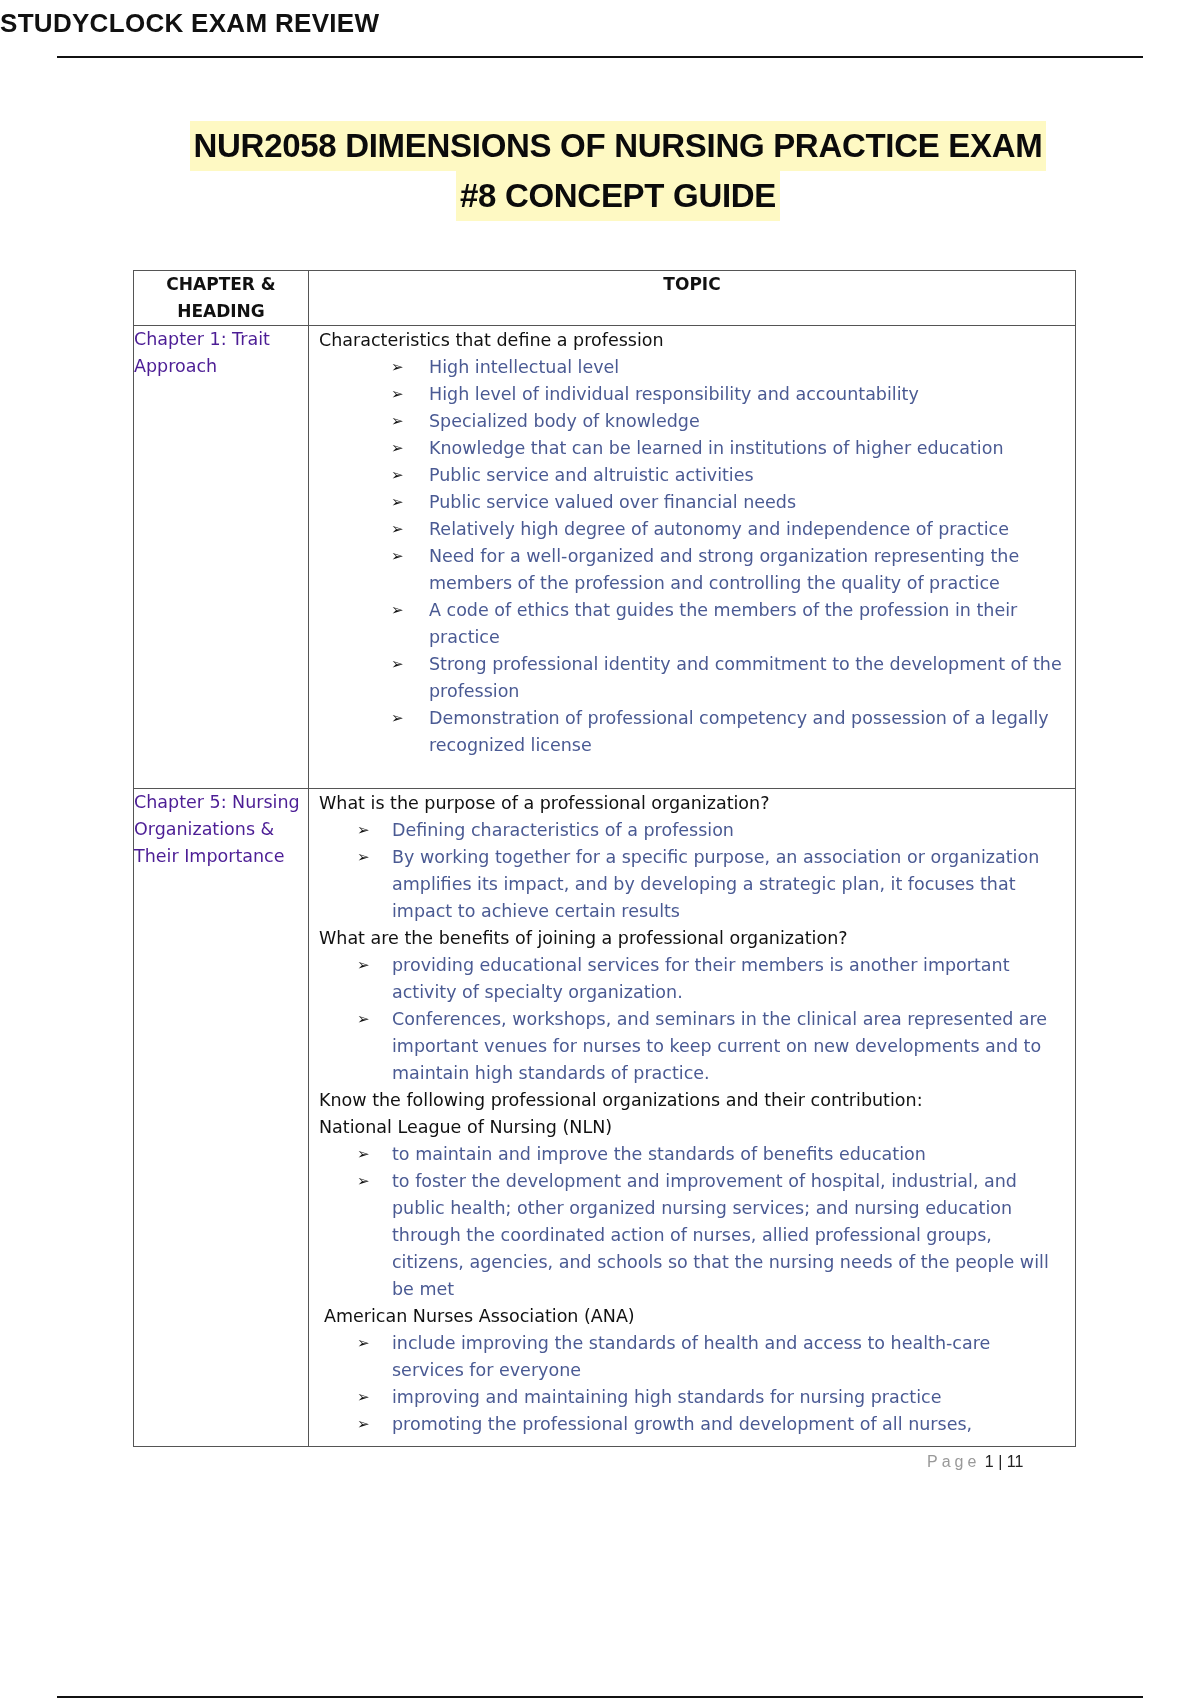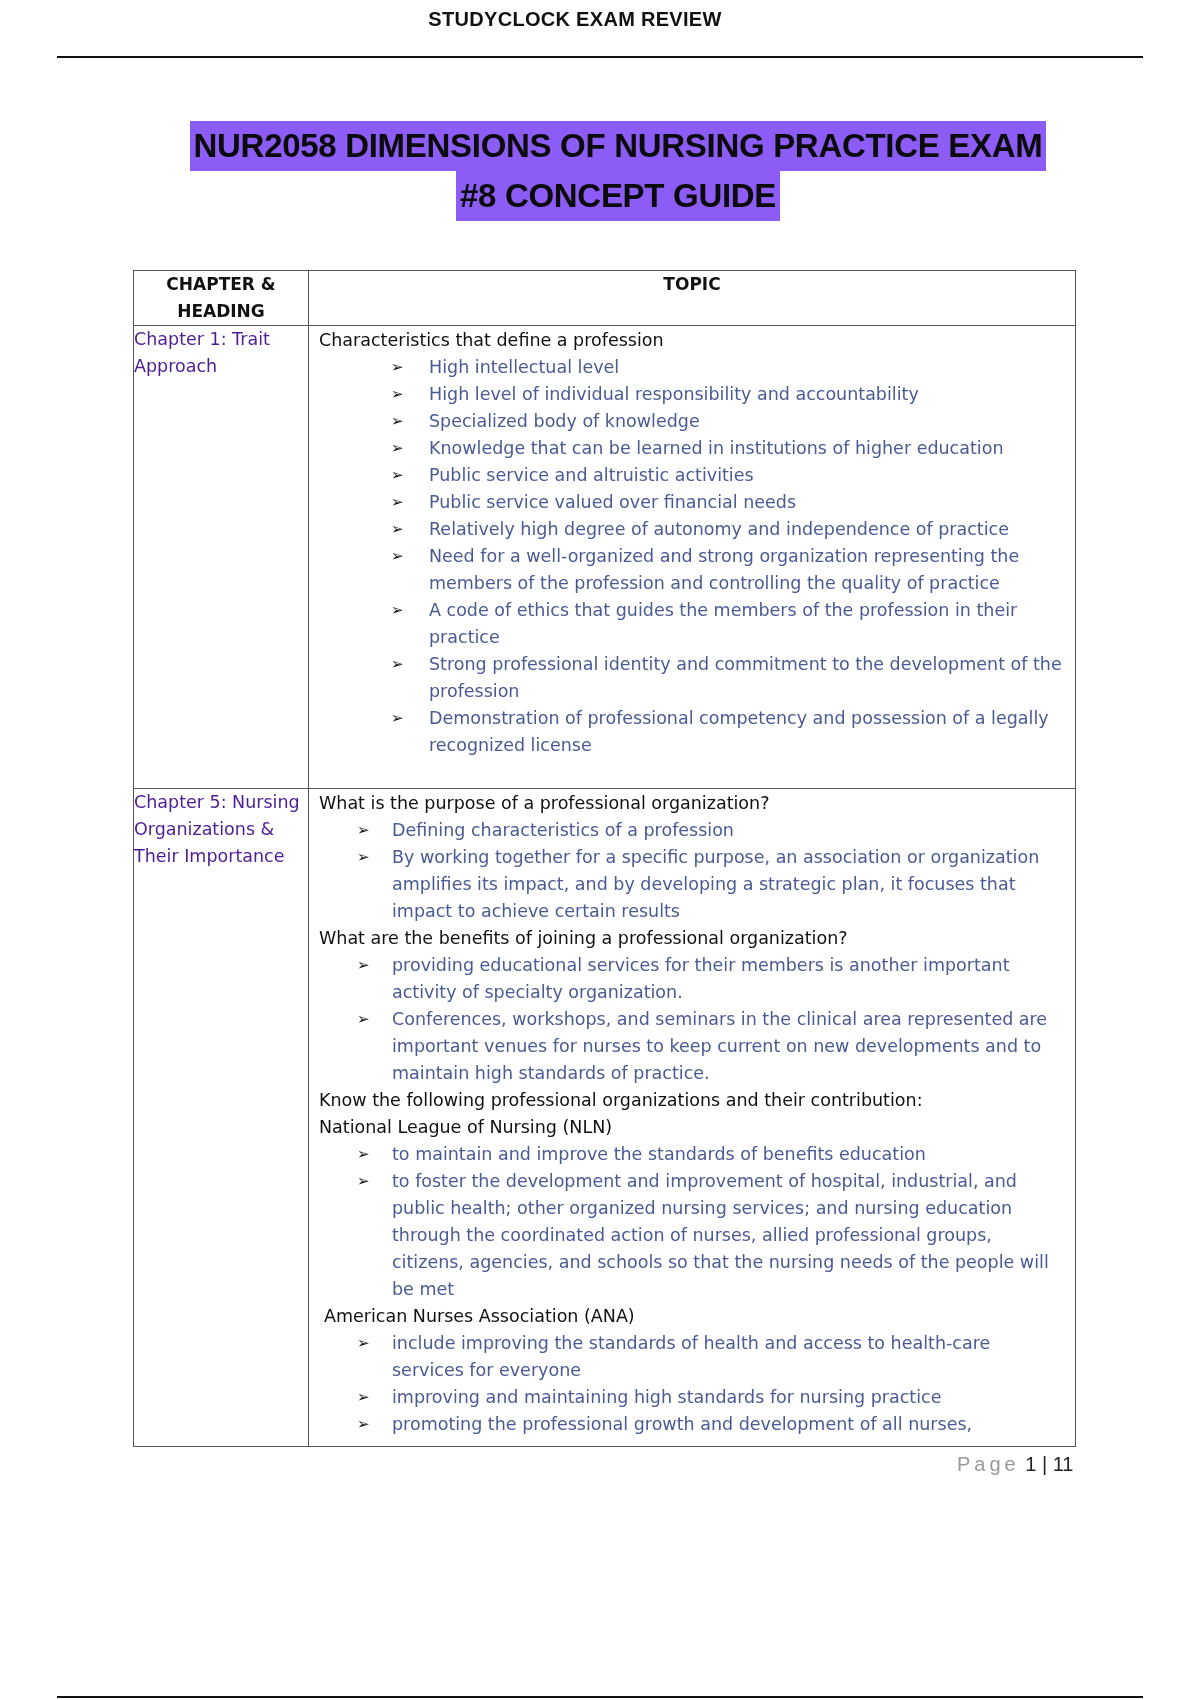--- a/index.html
+++ b/index.html
@@ -1,43 +1,43 @@
 <!DOCTYPE html>
 <html><head>
   <meta charset="utf-8">
   <style>
     html, body { margin: 0; padding: 0; background: #ffffff; }
     body { width: 1200px; height: 1700px; position: relative; overflow: hidden;
            font-family: "Liberation Sans", "DejaVu Sans", sans-serif; color: #111; }
-    .running-header { position: absolute; top: 8px; left: 0; width: 1150px; text-align: center;
-           font-family: "Liberation Sans", sans-serif; font-weight: bold; font-size: 20px; letter-spacing: 0.3px; color: #111; }
+    .running-header { position: absolute; top: 8px; left: 0; width: 1150px; 
+           font-family: "Liberation Sans", sans-serif; font-weight: bold; font-size: 26px; letter-spacing: 0.3px; color: #111; }
     .header-rule { position: absolute; top: 56px; left: 57px; width: 1086px; height: 2px; background: #111; }
     .footer-rule { position: absolute; top: 1696px; left: 57px; width: 1086px; height: 2px; background: #111; }
     .title-block { position: absolute; top: 121px; left: 0; width: 1236px; text-align: center; }
-    .title-line { display: inline-block; background: #8b5cf6; color: #0b0b0b; font-weight: bold;
+    .title-line { display: inline-block; background: #fef9c3; color: #0b0b0b; font-weight: bold;
            font-family: "Liberation Sans", sans-serif; font-size: 33px; line-height: 50px; padding: 0 4px; letter-spacing: -0.3px; }
     .title-line.l2 { margin-top: 0; }
     table.concept { position: absolute; top: 270px; left: 133px; width: 943px; border-collapse: collapse;
            font-family: "DejaVu Sans", sans-serif; font-size: 17.5px; table-layout: fixed; padding-left: 8px; }
     table.concept td, table.concept th { border: 1.5px solid #555; vertical-align: top; padding: 0; }
     th.col-head { font-weight: bold; text-align: center; font-size: 17px; line-height: 27px; padding: 1px 6px 1px; color: #111; }
     col.c1 { width: 175px; }
     .chapter { padding: 1px 10px 0 10px; line-height: 27px; color: #4c1d95; }
     .topic { padding: 1px 12px 0 10px; line-height: 27px; color: #111; }
     .plain { color: #111; }
     ul.bullets { list-style: none; margin: 0; padding: 0; }
     ul.bullets li { position: relative; color: #4a5a93; line-height: 27px; }
     ul.deep li { padding-left: 110px; }
     ul.shallow li { padding-left: 73px; }
     ul.bullets li .arrow { position: absolute; top: 0; color: #111; font-size: 15px; }
     ul.deep li .arrow { left: 72px; }
     ul.shallow li .arrow { left: 38px; }
     .row1 .topic { height: 461px; }
     .row2 .topic { height: 656px; }
-    .page-num { position: absolute; top: 1453px; left: 957px; font-family: "Liberation Sans", sans-serif; font-size: 20px; color: #222; }
+    .page-num { position: absolute; top: 1453px; left: 927px; font-family: "Liberation Sans", sans-serif; font-size: 16px; color: #222; }
     .page-num .pg { color: #999; letter-spacing: 4px; }
   </style>
 </head>
 <body>
 
 <div class="running-header">STUDYCLOCK EXAM REVIEW</div>
 <div class="header-rule"></div>
 
 <div class="title-block">
   <span class="title-line">NUR2058 DIMENSIONS OF NURSING PRACTICE EXAM</span><br>

